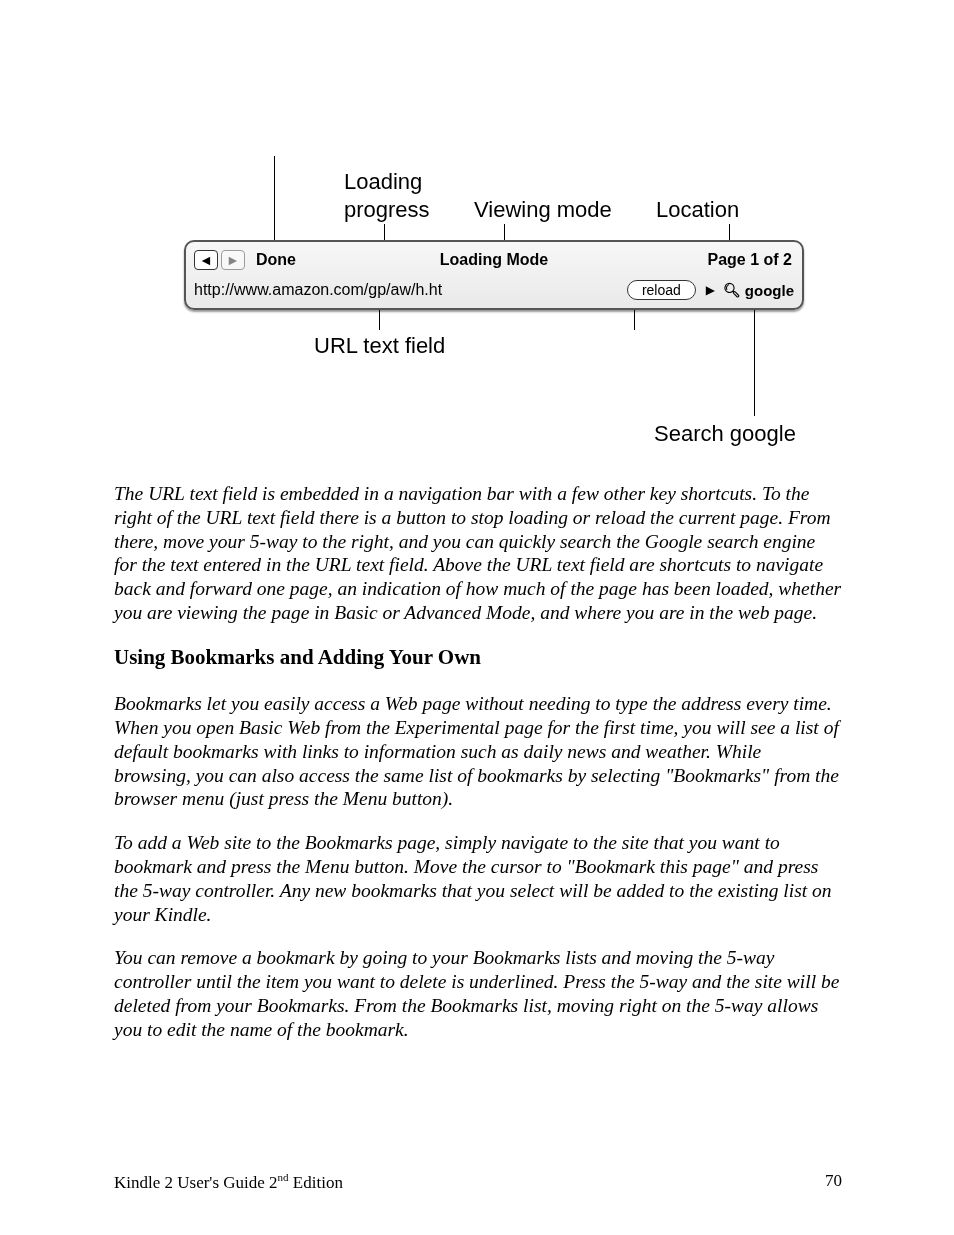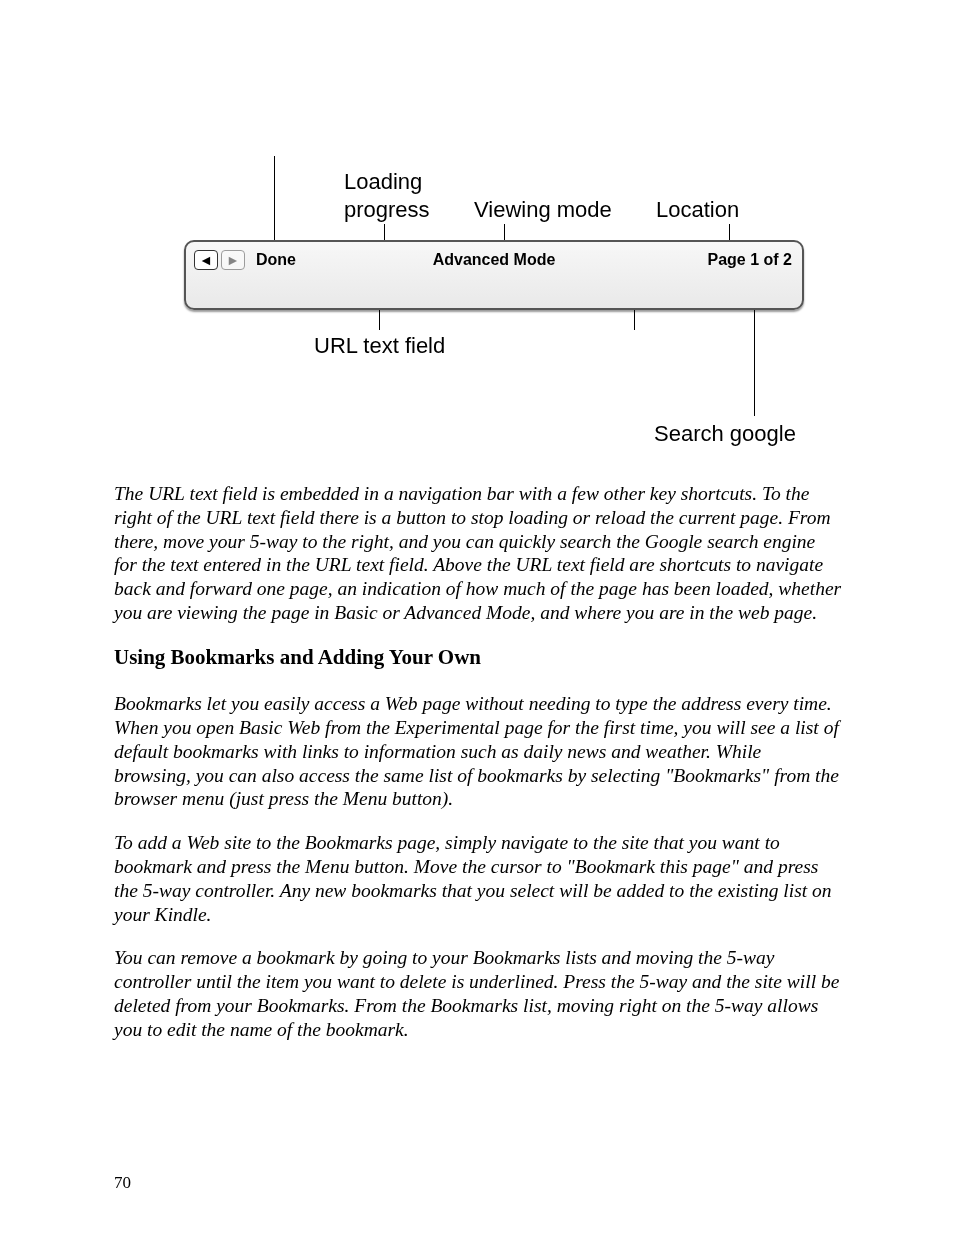--- a/index.html
+++ b/index.html
@@ -134,32 +134,44 @@
 
     <div class="toolbar-frame">
       <div class="toolbar-row1">
         <div class="nav-btn">
             <span class="arrow-l">◄</span>
           </div>
         <div class="nav-btn dim">
             <span class="arrow-l">►</span>
           </div>
         <span class="row1-done">Done</span>
-        <span class="row1-mode">Advanced Mode</span>
+        <span class="row1-mode">Loading Mode</span>
         <span class="row1-page">Page 1 of 2</span>
+      </div>
+      <div class="toolbar-row2">
+        <span class="url-text">http://www.amazon.com/gp/aw/h.ht</span>
+        <span class="reload-pill">reload</span>
+        <span class="tri">▶</span>
+        <span class="search-seg">
+          <span class="mag">🔍︎</span>
+          <span>google</span>
+        </span>
       </div>
     </div>
 
   </div>
 
   <div class="body-text">
     <p class="para">The URL text field is embedded in a navigation bar with a few other key shortcuts. To the right of the URL text field there is a button to stop loading or reload the current page. From there, move your 5-way to the right, and you can quickly search the Google search engine for the text entered in the URL text field. Above the URL text field are shortcuts to navigate back and forward one page, an indication of how much of the page has been loaded, whether you are viewing the page in Basic or Advanced Mode, and where you are in the web page.</p>
     <h3 class="section-head">Using Bookmarks and Adding Your Own</h3>
     <p class="para">Bookmarks let you easily access a Web page without needing to type the address every time. When you open Basic Web from the Experimental page for the first time, you will see a list of default bookmarks with links to information such as daily news and weather. While browsing, you can also access the same list of bookmarks by selecting "Bookmarks" from the browser menu (just press the Menu button).</p>
     <p class="para">To add a Web site to the Bookmarks page, simply navigate to the site that you want to bookmark and press the Menu button. Move the cursor to "Bookmark this page" and press the 5-way controller. Any new bookmarks that you select will be added to the existing list on your Kindle.</p>
     <p class="para">You can remove a bookmark by going to your Bookmarks lists and moving the 5-way controller until the item you want to delete is underlined. Press the 5-way and the site will be deleted from your Bookmarks. From the Bookmarks list, moving right on the 5-way allows you to edit the name of the bookmark.</p>
   </div>
 
 </div>
 
 <div class="footer">
+  <span>
+    <span>Kindle 2 User's Guide 2</span><sup>nd</sup><span> Edition</span>
+  </span>
   <span>70</span>
 </div>
 
 </body></html>

